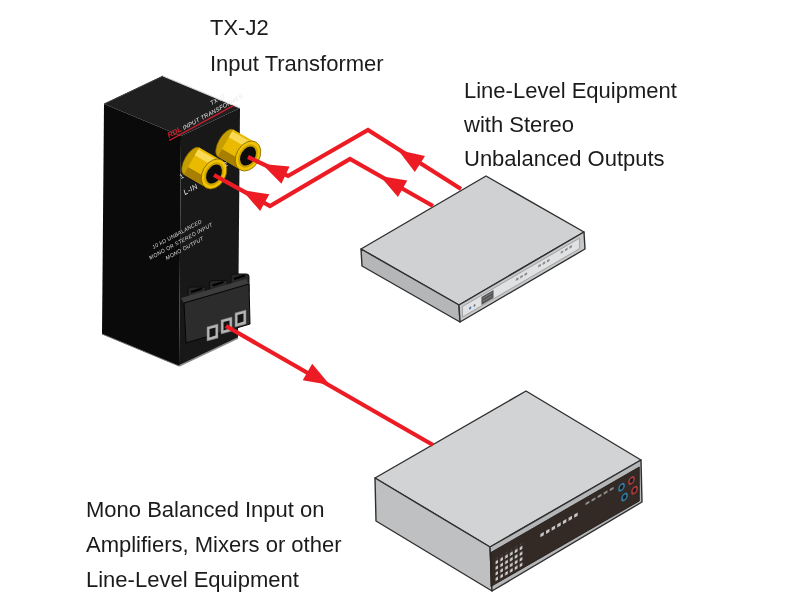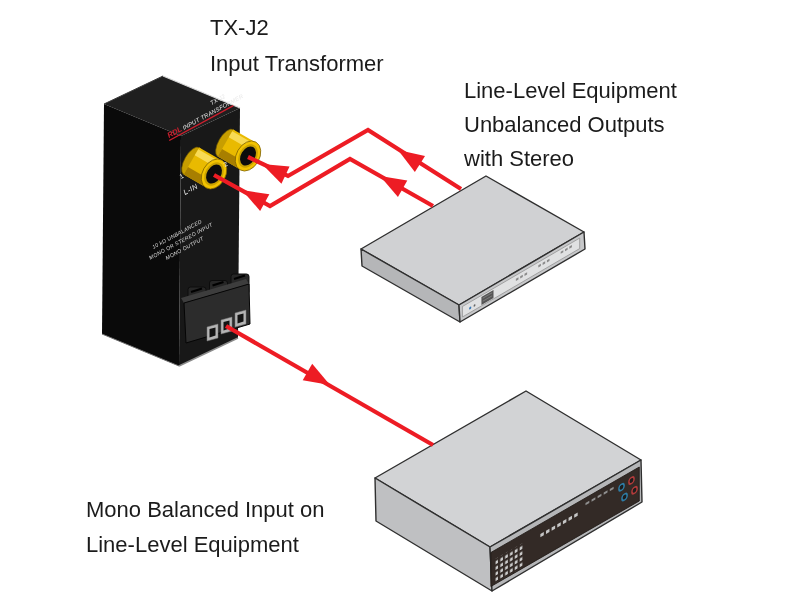--- a/index.html
+++ b/index.html
@@ -174,22 +174,23 @@
   </g>
 </svg>
 
 <div id="title" class="label">
   <span>TX-J2</span>
   <span>Input Transformer</span>
 </div>
 
 <div id="label-source" class="label">
   <span>Line-Level Equipment</span>
+  <span>with Stereo</span>
   <span>Unbalanced Outputs</span>
-  <span>with Stereo</span>
 </div>
 
 <div id="label-dest" class="label">
   <span>Mono Balanced Input on</span>
+  <span>Amplifiers, Mixers or other</span>
   <span>Line-Level Equipment</span>
 </div>
 
 </div>
 
 </body></html>

